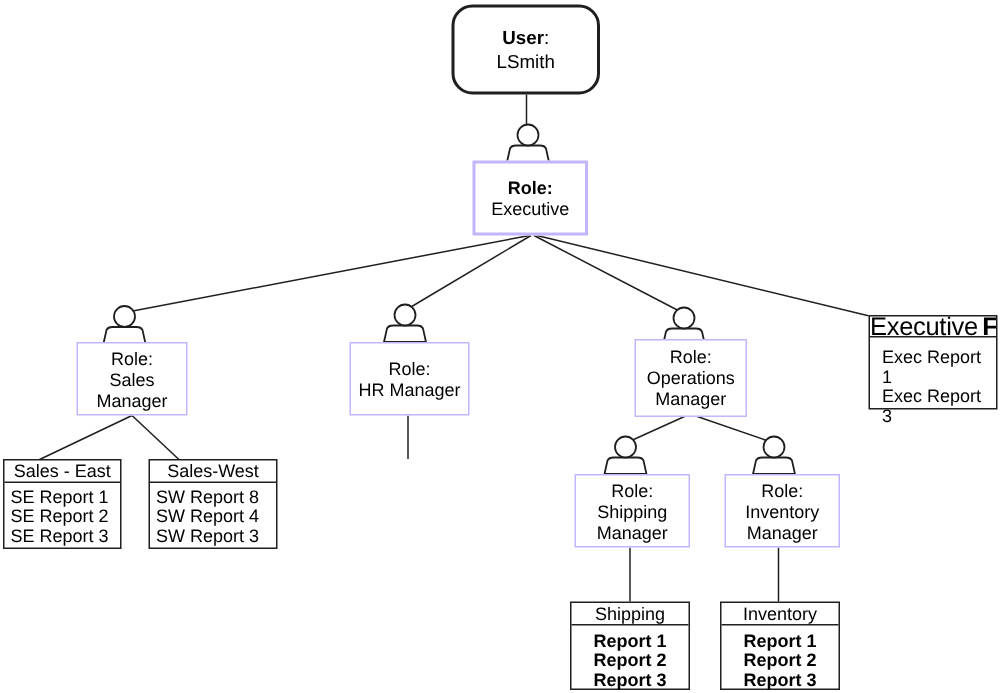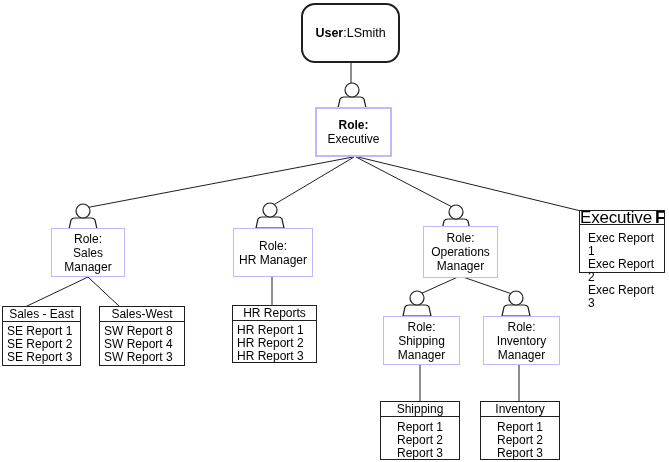--- a/index.html
+++ b/index.html
@@ -9,40 +9,40 @@
   }
   #wires{position:absolute;left:0;top:0;width:669px;height:462px;}
   #wires line{stroke:#1f1f1f;stroke-width:1;}
   #wires .person path{fill:#ffffff;stroke:#1f1f1f;stroke-width:1.2;}
   #wires .person circle{fill:#ffffff;stroke:#1f1f1f;stroke-width:1.2;}
 
   .node{position:absolute;background:#ffffff;box-sizing:border-box;z-index:2;}
 
   .user-box{
     border:2px solid #1f1f1f;border-radius:14px;
-    display:flex;flex-direction:row;align-items:center;justify-content:center;
+    display:flex;flex-direction:column;align-items:center;justify-content:center;
     font-size:12.5px;line-height:16px;text-align:center;
   }
   .role-box{
     border:1px solid #c4b5fd;
     display:flex;flex-direction:column;align-items:center;justify-content:center;
     font-size:12px;line-height:14px;text-align:center;
   }
   .role-box.heavy{border-width:2px;}
   .bold{font-weight:bold;}
 
   .folder{border:1px solid #1f1f1f;font-size:12px;}
   .folder-header{
     border-bottom:1px solid #1f1f1f;text-align:center;
     height:14px;line-height:14px;white-space:nowrap;overflow:hidden;
   }
   .folder-items{padding-top:3px;line-height:13px;}
   .items-left4  .folder-items{padding-left:4px;text-align:left;}
   .items-left8  .folder-items{padding-left:8px;text-align:left;padding-top:7px;}
-  .items-center .folder-items{text-align:center;padding-top:4px;}
+  .items-center .folder-items{text-align:center;padding-top:4px;font-weight:bold;}
   .folder-exec .folder-header{font-size:17px;letter-spacing:-0.2px;height:13px;line-height:13px;}
   .folder-exec .folder-header .t-prefix{margin-right:3px;}
 </style>
 </head>
 <body>
 
 <div id="canvas">
 
   <svg id="wires" viewBox="0 0 669 462">
     <line x1="351" y1="63" x2="351" y2="84"></line>
@@ -132,28 +132,20 @@
 
   <div class="node folder items-left4" style="left:99px;top:306px;width:86px;height:60px;">
     <div class="folder-header">Sales-West</div>
     <div class="folder-items">
       <div>SW Report 8</div>
       <div>SW Report 4</div>
       <div>SW Report 3</div>
     </div>
   </div>
 
-  <div class="node folder items-left4" style="left:232px;top:305px;width:85px;height:58px;">
-    <div class="folder-header">HR Reports</div>
-    <div class="folder-items">
-      <div>HR Report 1</div>
-      <div>HR Report 2</div>
-      <div>HR Report 3</div>
-    </div>
-  </div>
 
   <div class="node folder items-center" style="left:380px;top:401px;width:80px;height:59px;">
     <div class="folder-header">Shipping</div>
     <div class="folder-items">
       <div>Report 1</div>
       <div>Report 2</div>
       <div>Report 3</div>
     </div>
   </div>
 
@@ -165,18 +157,17 @@
       <div>Report 3</div>
     </div>
   </div>
 
   <div class="node folder folder-exec items-left8" style="left:579px;top:210px;width:86px;height:63px;">
     <div class="folder-header">
       <span class="t-prefix">Executive</span><span class="bold">Folder</span>
     </div>
     <div class="folder-items">
       <div>Exec Report 1</div>
-      <div>Exec Report 2</div>
       <div>Exec Report 3</div>
     </div>
   </div>
 
 </div>
 
 </body></html>

